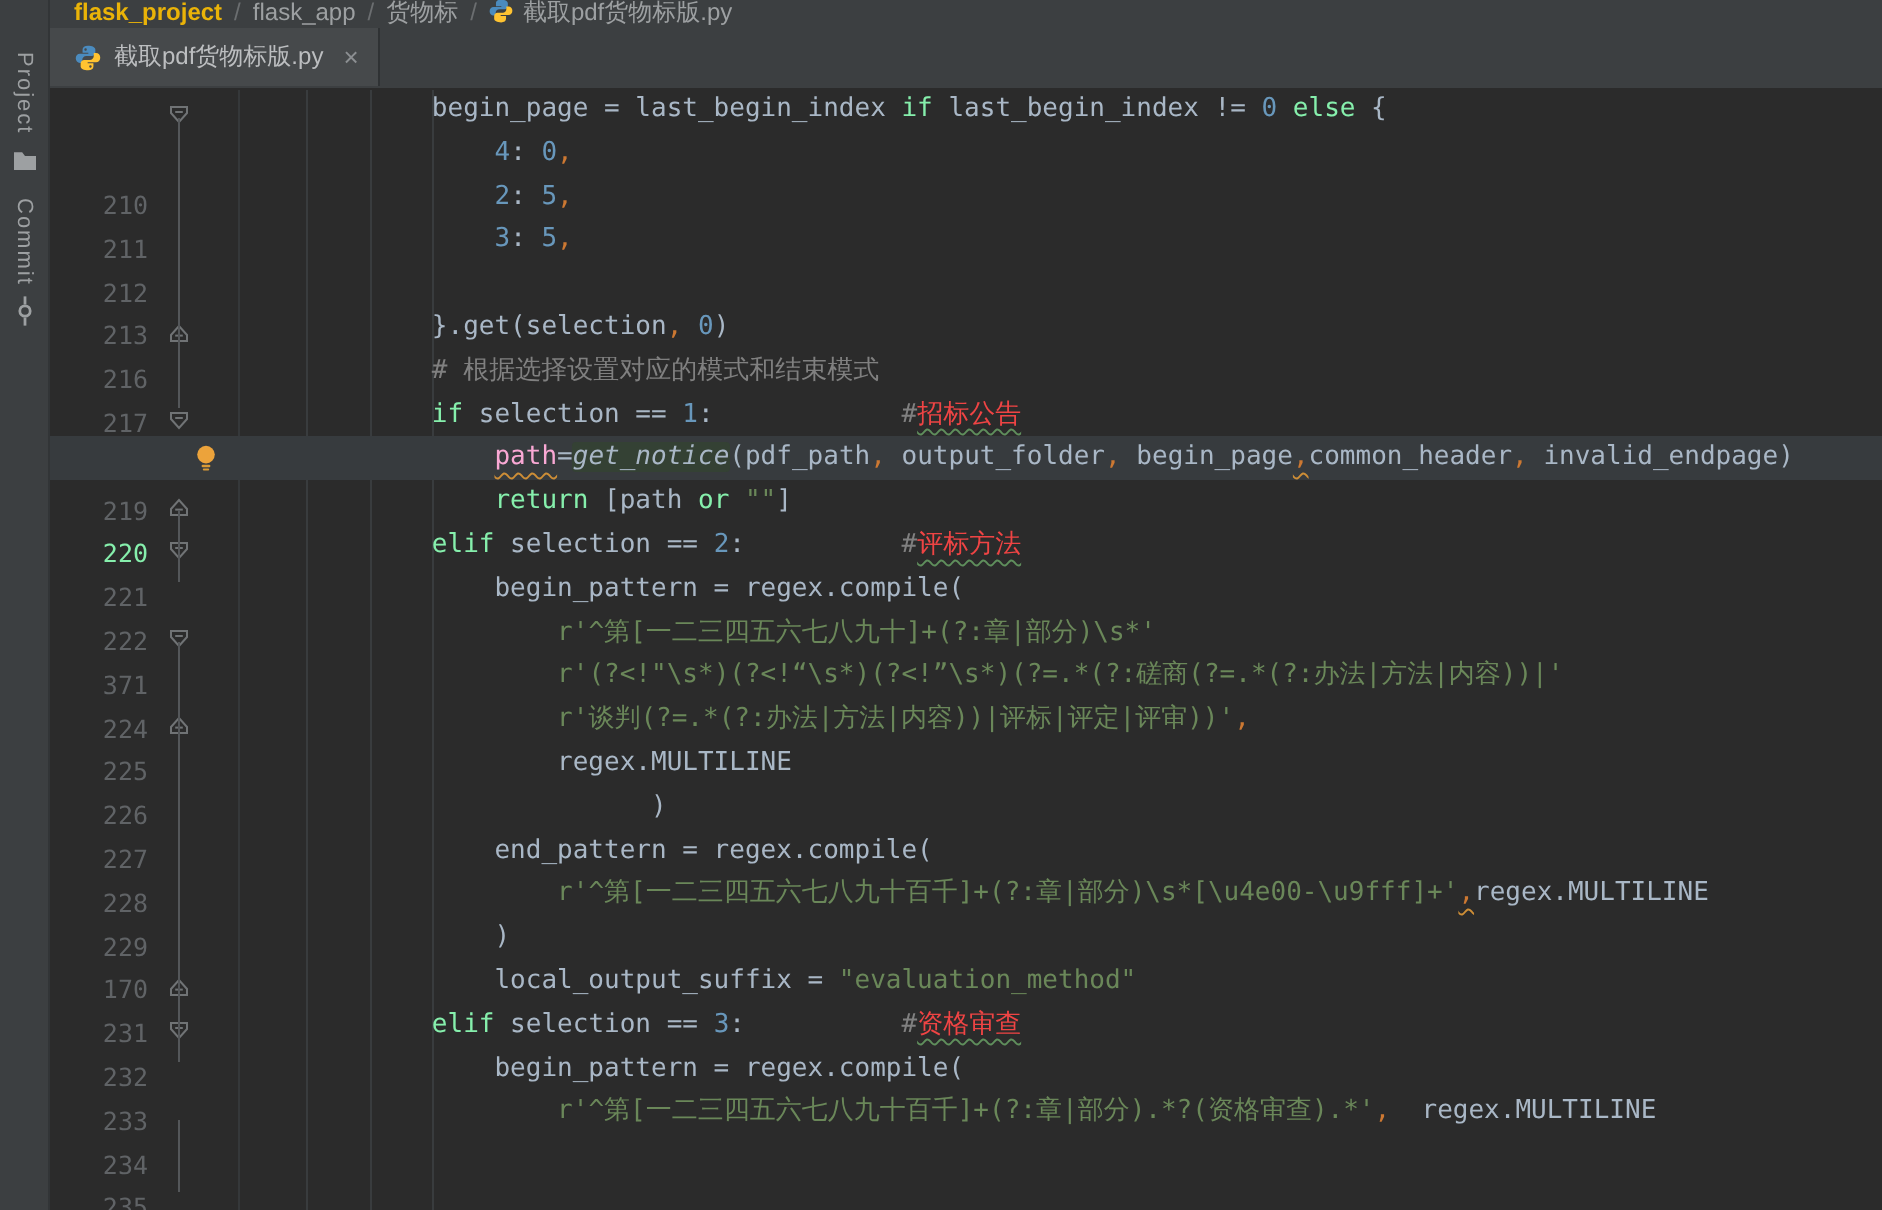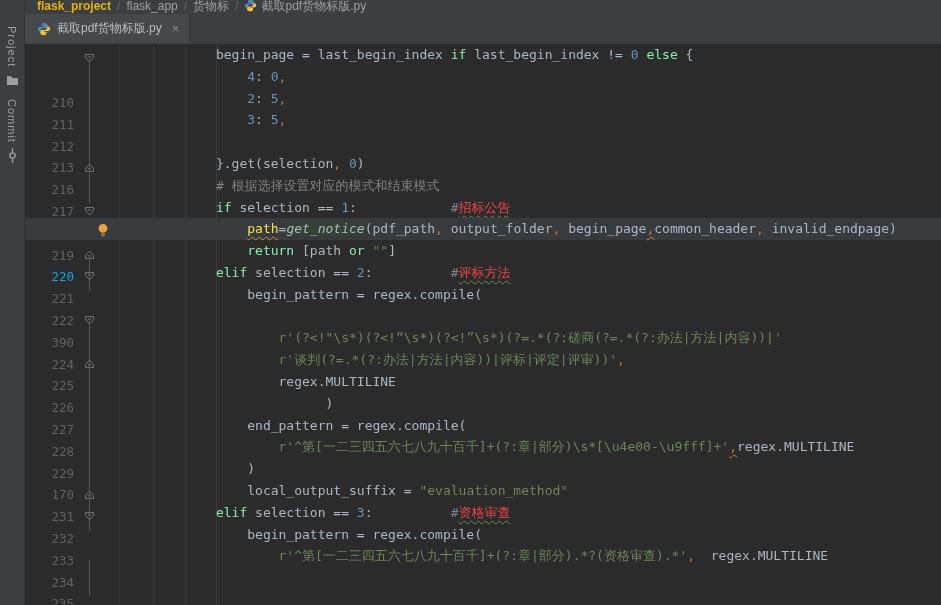--- a/index.html
+++ b/index.html
@@ -30,32 +30,32 @@
   .tab-close{margin-left:10px;color:#8C8F92;font-size:13px;line-height:13px;cursor:pointer;}
   
   .editor{position:absolute;left:24px;top:44px;width:917px;height:561px;background:#2B2B2B;
           font-family:"DejaVu Sans Mono","Liberation Mono",monospace;font-size:13px;}
   .gutter-sep{position:absolute;left:95px;top:0;bottom:0;width:1px;background:#35383A;}
   .guide{position:absolute;top:0;bottom:0;width:1px;background:#393C3E;}
   .fold-line{position:absolute;left:65px;width:1px;background:#54575A;}
   .row{position:relative;height:21.8px;line-height:21.8px;white-space:pre;}
   .row.current{background:#373B3E;}
   .num{position:absolute;left:16px;width:34px;text-align:right;color:#606366;font-size:12.5px;cursor:pointer;margin-top:48px;}
-  .row.current .num{color:#0ea5e9;}
+  .row.current .num{color:#86efac;}
   .fold{position:absolute;left:60px;top:5px;width:11px;height:11px;cursor:pointer;}
   .bulb{position:absolute;left:73px;top:4px;width:12px;height:14px;cursor:pointer;}
   .code{position:absolute;left:98px;top:0;cursor:text;}
   .t-d{color:#A9B7C6;}
   .t-k{color:#86efac;}
   .t-n{color:#6897BB;}
   .t-s{color:#6A8759;}
   .t-c{color:#808080;}
   .t-p{color:#CC7832;}
   .t-cg{color:#ef4444;text-decoration:underline wavy #5F8F5C 1px;text-underline-offset:3px;}
-  .t-wp{color:#fde047;text-decoration:underline wavy #CE8E36 1px;text-underline-offset:3px;text-align:center;}
+  .t-wp{color:#f9a8d4;text-decoration:underline wavy #CE8E36 1px;text-underline-offset:3px;text-align:center;}
   .t-pw{color:#CC7832;text-decoration:underline wavy #CE8E36 1px;text-underline-offset:3px;}
   .t-hl{color:#A9B7C6;background:#344134;border-radius:2px;font-style:italic;}
 </style>
 </head>
 <body>
 
 <div class="stripe">
   <div class="stripe-btn" style="top:26px;">
     <span class="vlabel">Project</span>
     <span class="stripe-icon">
@@ -133,25 +133,25 @@
             <rect x="4.4" y="12.2" width="3.2" height="1" rx="0.5" fill="#D99A36"></rect>
           </svg></span><span class="code"><span class="t-d">                </span><span class="t-wp">path</span><span class="t-d">=</span><span class="t-hl">get_notice</span><span class="t-d">(pdf_path</span><span class="t-p">, </span><span class="t-d">output_folder</span><span class="t-p">, </span><span class="t-d">begin_page</span><span class="t-pw">,</span><span class="t-d">common_header</span><span class="t-p">, </span><span class="t-d">invalid_endpage)</span></span></div>
       <div class="row"><span class="num">221</span><span class="fold"><svg width="11" height="11" viewBox="0 0 11 11">
             <path fill="none" stroke="#707375" d="M1.5 9.5h8v-3L5.5 2 1.5 6.5z"></path>
             <line x1="3.6" y1="6.8" x2="7.4" y2="6.8" stroke="#707375"></line>
           </svg></span><span class="code"><span class="t-d">                </span><span class="t-k">return</span><span class="t-d"> [path </span><span class="t-k">or</span><span class="t-d"> </span><span class="t-s">""</span><span class="t-d">]</span></span></div>
       <div class="row"><span class="num">222</span><span class="fold"><svg width="11" height="11" viewBox="0 0 11 11">
             <path fill="none" stroke="#707375" d="M1.5 1.5h8v3L5.5 9 1.5 4.5z"></path>
             <line x1="3.6" y1="4" x2="7.4" y2="4" stroke="#707375"></line>
           </svg></span><span class="code"><span class="t-d">            </span><span class="t-k">elif</span><span class="t-d"> selection == </span><span class="t-n">2</span><span class="t-d">:          </span><span class="t-c">#</span><span class="t-cg">评标方法</span></span></div>
-      <div class="row"><span class="num">390</span><span class="code"><span class="t-d">                begin_pattern = regex.compile(</span></span></div>
+      <div class="row"><span class="num">371</span><span class="code"><span class="t-d">                begin_pattern = regex.compile(</span></span></div>
       <div class="row"><span class="num">224</span><span class="fold"><svg width="11" height="11" viewBox="0 0 11 11">
             <path fill="none" stroke="#707375" d="M1.5 1.5h8v3L5.5 9 1.5 4.5z"></path>
             <line x1="3.6" y1="4" x2="7.4" y2="4" stroke="#707375"></line>
-          </svg></span></div>
+          </svg></span><span class="code"><span class="t-d">                    </span><span class="t-s">r'^第[一二三四五六七八九十]+(?:章|部分)\s*'</span></span></div>
       <div class="row"><span class="num">225</span><span class="code"><span class="t-d">                    </span><span class="t-s">r'(?&lt;!"\s*)(?&lt;!“\s*)(?&lt;!”\s*)(?=.*(?:磋商(?=.*(?:办法|方法|内容))|'</span></span></div>
       <div class="row"><span class="num">226</span><span class="fold"><svg width="11" height="11" viewBox="0 0 11 11">
             <path fill="none" stroke="#707375" d="M1.5 9.5h8v-3L5.5 2 1.5 6.5z"></path>
             <line x1="3.6" y1="6.8" x2="7.4" y2="6.8" stroke="#707375"></line>
           </svg></span><span class="code"><span class="t-d">                    </span><span class="t-s">r'谈判(?=.*(?:办法|方法|内容))|评标|评定|评审))'</span><span class="t-p">,</span></span></div>
       <div class="row"><span class="num">227</span><span class="code"><span class="t-d">                    regex.MULTILINE</span></span></div>
       <div class="row"><span class="num">228</span><span class="code"><span class="t-d">                          )</span></span></div>
       <div class="row"><span class="num">229</span><span class="code"><span class="t-d">                end_pattern = regex.compile(</span></span></div>
       <div class="row"><span class="num">170</span><span class="code"><span class="t-d">                    </span><span class="t-s">r'^第[一二三四五六七八九十百千]+(?:章|部分)\s*[\u4e00-\u9fff]+'</span><span class="t-pw">,</span><span class="t-d">regex.MULTILINE</span></span></div>
       <div class="row"><span class="num">231</span><span class="code"><span class="t-d">                )</span></span></div>

